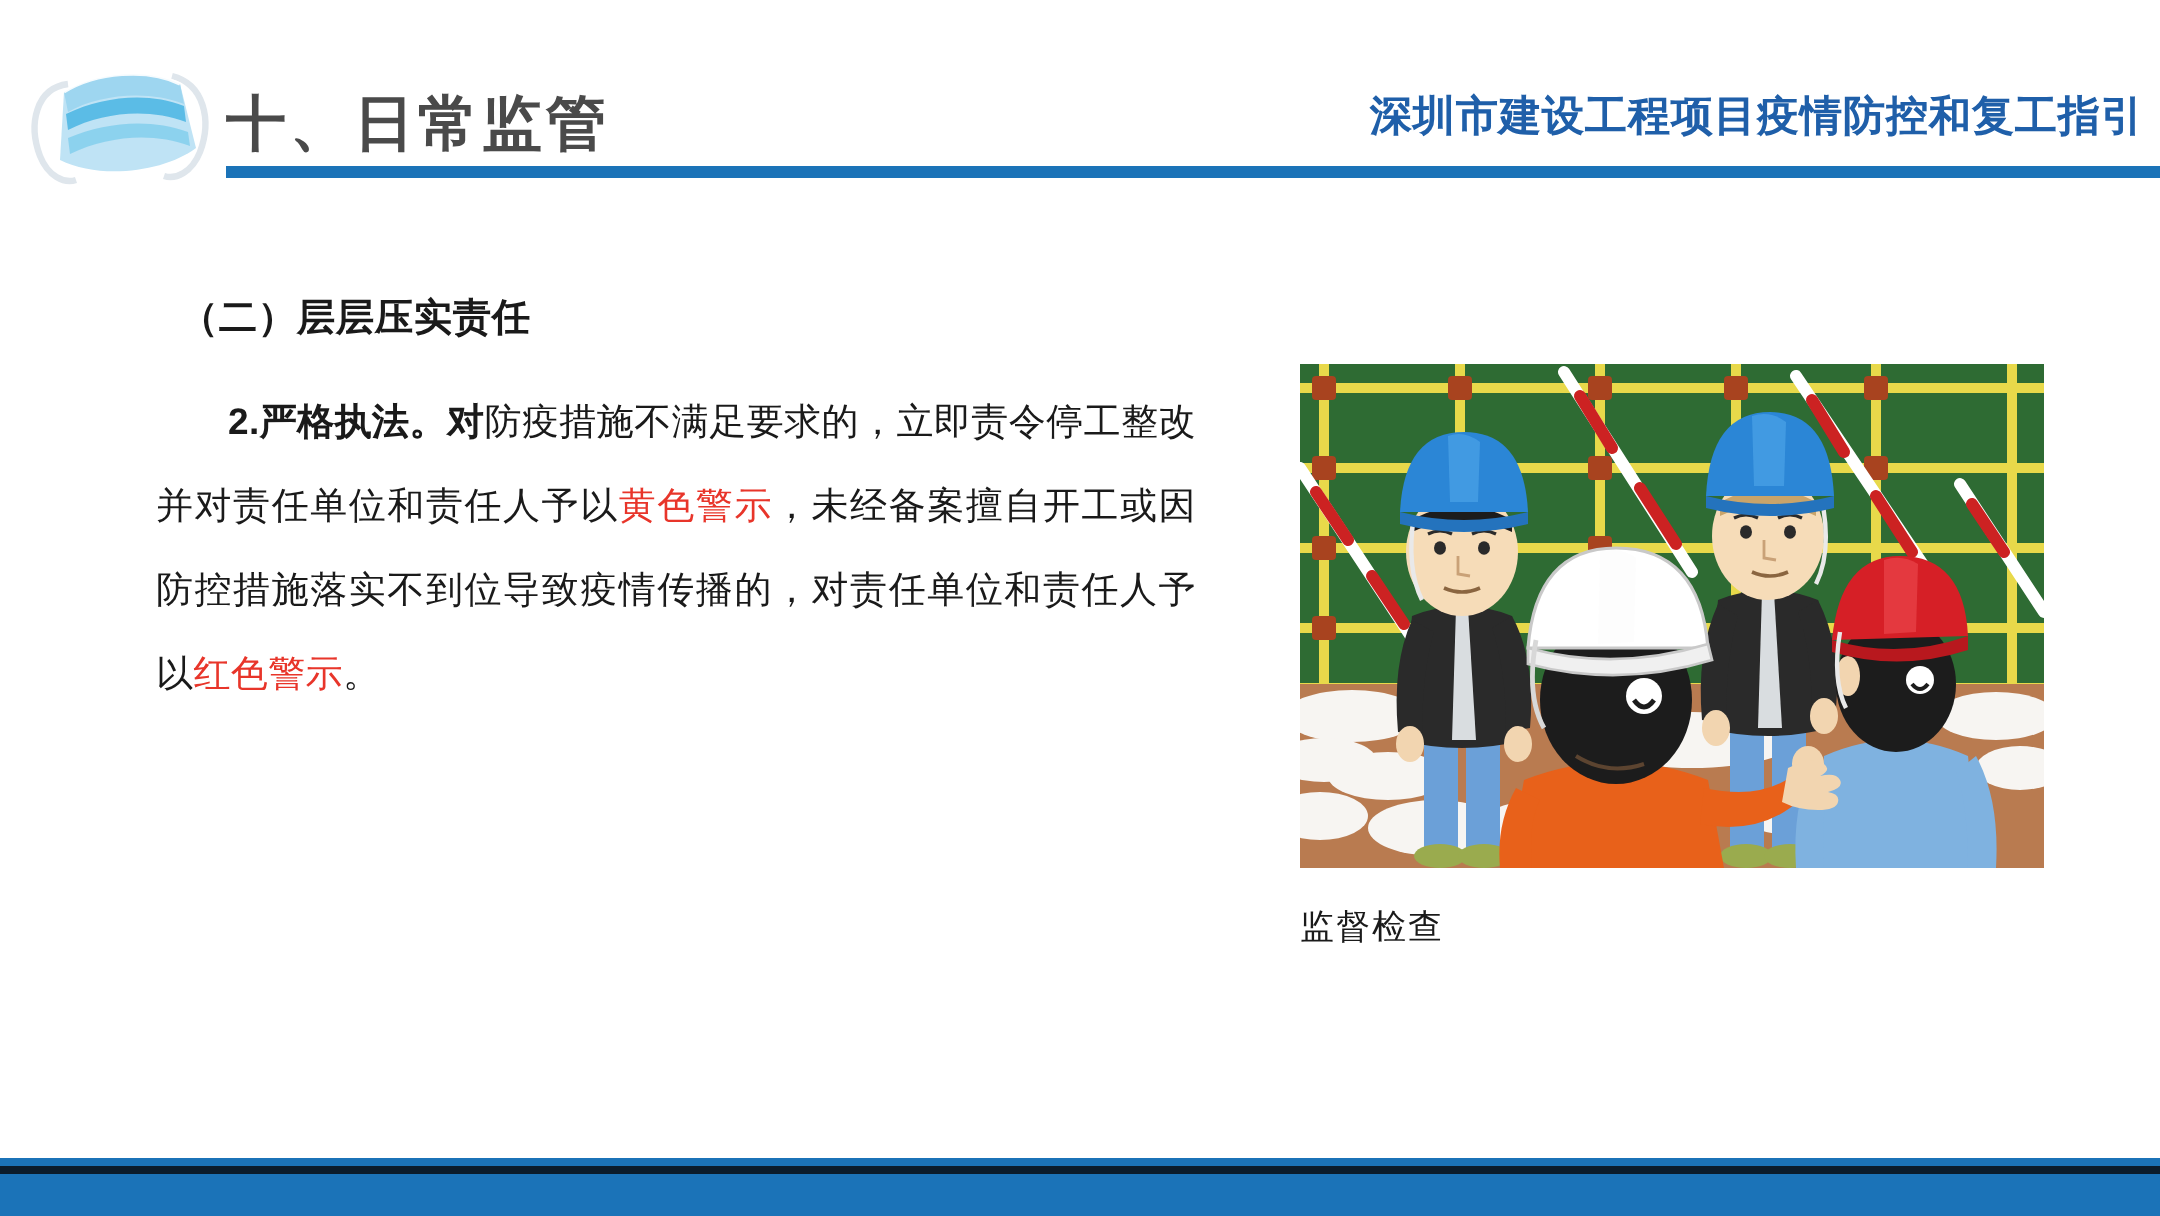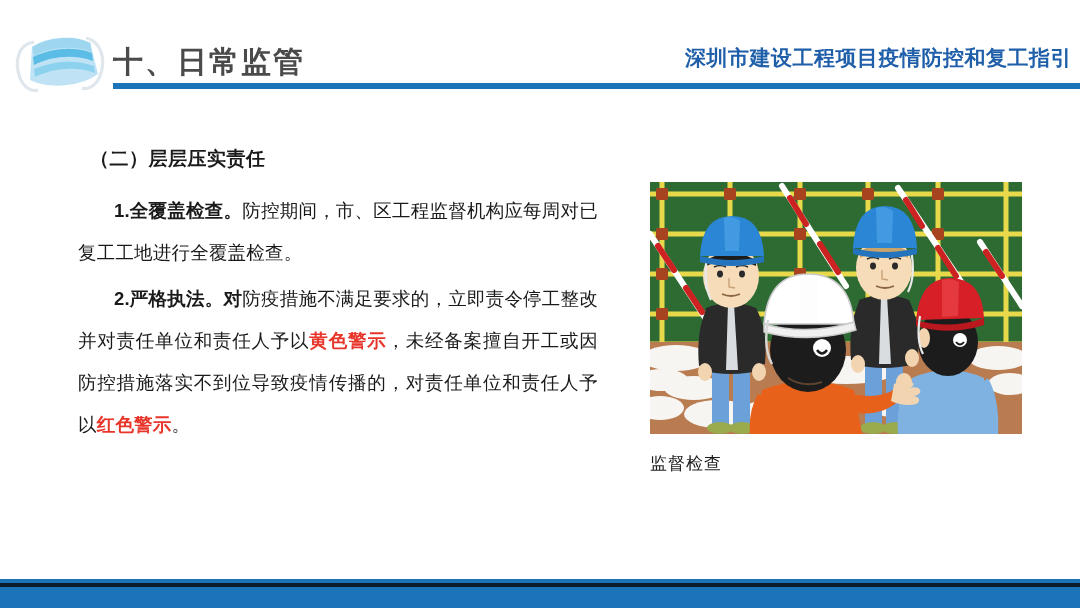--- a/index.html
+++ b/index.html
@@ -80,21 +80,21 @@
     font-size: 18.5px;
     color: #1a1a1a;
     line-height: 42px;
     text-align: justify;
     text-justify: inter-ideograph;
     margin: 0 0 4px 0;
     letter-spacing: 0.2px;
   }
   .para .indent { display: inline-block; width: 36px; }
   .bold { font-weight: bold; }
-  .warn-red { color: #e8352a; font-weight: bold; margin-top: 29px; }
+  .warn-red { color: #e8352a; font-weight: normal; margin-top: 29px; }
 
   
   #figure {
     position: absolute;
     left: 650px;
     top: 182px;
     width: 372px;
     height: 252px;
   }
   #figure-img {
@@ -167,23 +167,20 @@
 
     <div id="header-right-title">深圳市建设工程项目疫情防控和复工指引</div>
     <div id="header-title">十、日常监管</div>
     <div id="header-rule"></div>
   </div>
 
   <div id="content">
 
     <div class="sec-heading">（二）层层压实责任</div>
 
-    <p class="para">
-      <span class="indent"></span><span class="bold">1.</span><span class="bold">全覆盖检查。</span><span>防控期间，市、区工程监督机构应每周对已复工工地进行全覆盖检查。</span>
-    </p>
 
     <p class="para">
       <span class="indent"></span><span class="bold">2.</span><span class="bold">严格执法。对</span><span>防疫措施不满足要求的，立即责令停工整改并对责任单位和责任人予以</span><span class="warn-red">黄色警示</span><span>，未经备案擅自开工或因防控措施落实不到位导致疫情传播的，对责任单位和责任人予以</span><span class="warn-red">红色警示</span><span>。</span>
     </p>
 
   </div>
 
   <div id="figure">
     <svg id="figure-img" viewBox="0 0 372 252">
       <defs>

